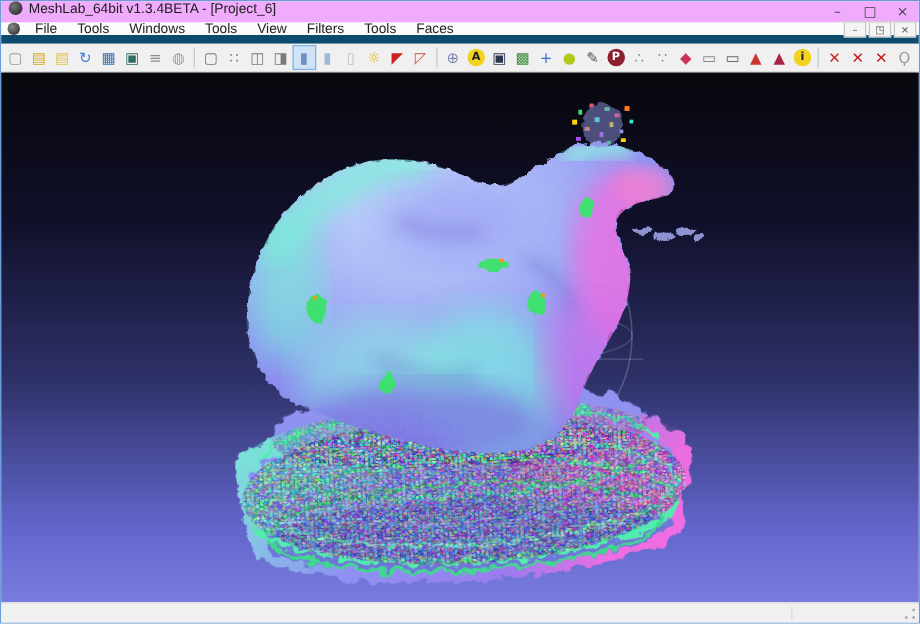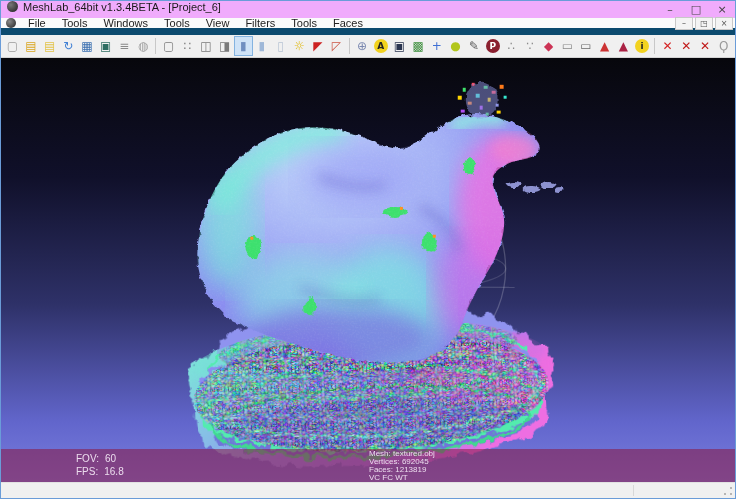--- a/index.html
+++ b/index.html
@@ -378,36 +378,20 @@
 
         <g fill="#9ba0e2" opacity="0.9" filter="url(#rough)">
           <ellipse cx="514" cy="128" rx="7" ry="3"></ellipse>
           <ellipse cx="532" cy="132" rx="9" ry="3"></ellipse>
           <ellipse cx="549" cy="128" rx="7" ry="3"></ellipse>
           <ellipse cx="559" cy="133" rx="4" ry="2"></ellipse>
         </g>
       </g>
     </svg>
 
-    <div class="hud-bar">
-      <div class="hud-left">
-        <div>
-          <span>FOV:</span><span class="val">60</span>
-        </div>
-        <div>
-          <span>FPS:</span><span class="val">16.8</span>
-        </div>
-      </div>
-      <div class="hud-right">
-        <div>Mesh: textured.obj</div>
-        <div>Vertices: 692045</div>
-        <div>Faces: 1213819</div>
-        <div>VC FC WT</div>
-      </div>
-    </div>
   </div>
 
   <div class="statusbar">
     <span></span>
     <span class="status-pane"></span>
     <span class="grip"></span>
   </div>
 
 </div>
 

